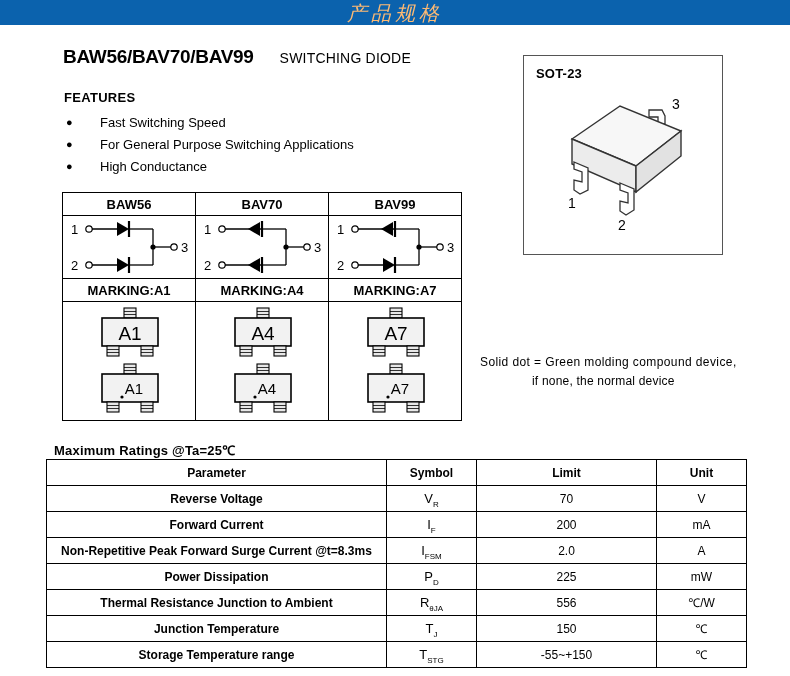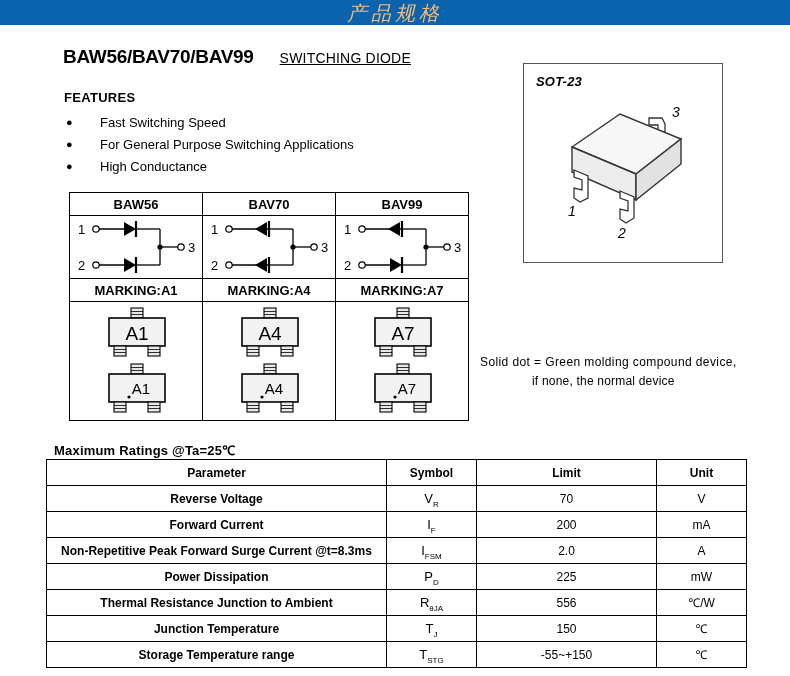--- a/index.html
+++ b/index.html
@@ -44,21 +44,20 @@
   }
   #part-numbers {
     font-size: 19px;
     font-weight: bold;
     letter-spacing: -0.3px;
   }
   #product-type {
     font-size: 14px;
     margin-left: 26px;
     letter-spacing: 0.2px;
-    text-decoration: underline;
   }
 
   
   #features-block {
     position: absolute;
     left: 64px; top: 90px;
     width: 400px;
   }
   #features-heading {
     font-size: 13px;
@@ -77,21 +76,21 @@
     font-size: 11px;
     line-height: 1;
     text-align: left;
     padding-left: 2px;
   }
   .feature-label { padding-left: 16px; }
 
   
   #diode-table {
     position: absolute;
-    left: 69px; top: 192px;
+    left: 62px; top: 192px;
     width: 400px;
     border-collapse: collapse;
     table-layout: fixed;
   }
   #diode-table td {
     border: 1px solid #000000;
     padding: 0;
     text-align: center;
     vertical-align: middle;
   }
@@ -110,25 +109,24 @@
   .schem-wrap, .pkg-wrap {
     display: flex;
     align-items: center;
     justify-content: center;
     height: 100%;
   }
 
   
   #sot23-box {
     position: absolute;
-    left: 523px; top: 63px;
+    left: 523px; top: 55px;
     width: 198px; height: 198px;
     border: 1.5px solid #555555;
     background: #ffffff;
-    font-style: italic;
   }
   #sot23-label {
     position: absolute;
     left: 12px; top: 10px;
     font-size: 13px;
     font-weight: bold;
     letter-spacing: 0.2px;
   }
   #sot23-drawing {
     position: absolute;

